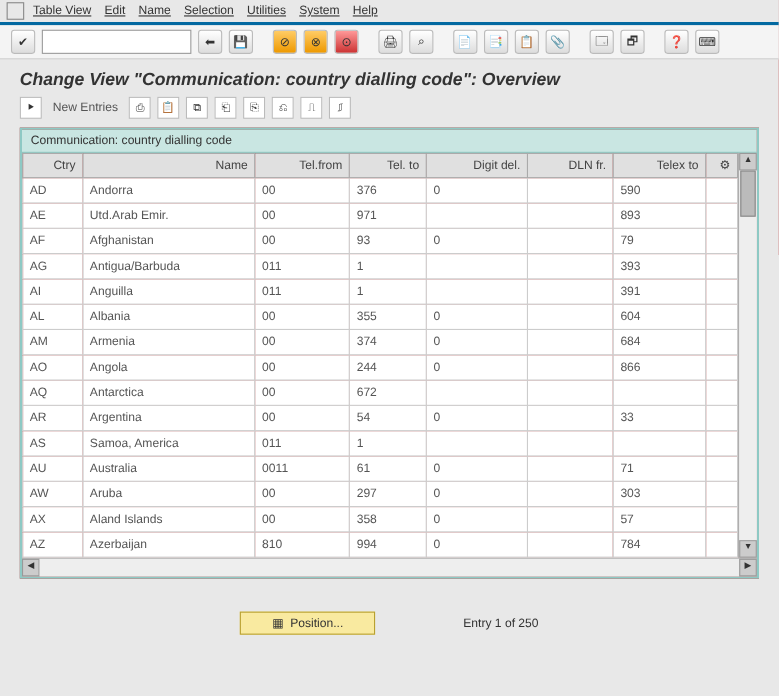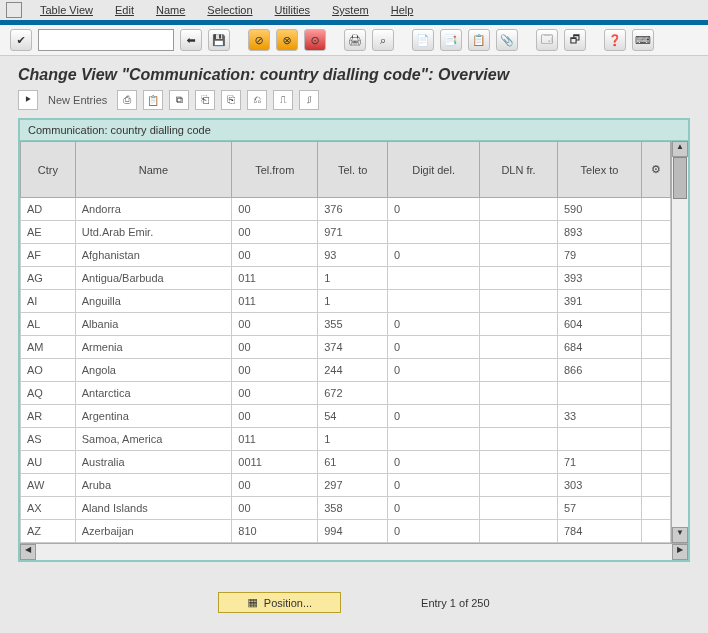--- a/index.html
+++ b/index.html
@@ -1,29 +1,29 @@
 <!DOCTYPE html>
 <html><head>
 <meta charset="utf-8">
 <style>
   body{margin:0;font:11px Arial,sans-serif;background:#e8e8e8;color:#333;overflow:hidden;width:708px;height:633px}
-  .menubar{background:#e8e8e8;border-bottom:5px solid #0369a1;padding:2px 6px;display:flex;gap:14px;align-items:center}
+  .menubar{background:#e8e8e8;border-bottom:3px solid #0369a1;padding:2px 6px;display:flex;gap:4px;align-items:center}
   .menubar .mi{cursor:pointer;padding:2px 4px;text-decoration:underline}
   .toolbar{background:#f4f4f4;padding:4px 10px;display:flex;gap:6px;align-items:center;border-bottom:1px solid #ccc}
   .tb-btn{width:20px;height:20px;border:1px solid #bbb;border-radius:3px;background:linear-gradient(#fff,#ddd);display:inline-flex;align-items:center;justify-content:center;font-size:11px;cursor:pointer}
   .tb-sep{width:6px}
   .title{font:italic bold 16px Arial;padding:10px 18px 4px;color:#333}
   .appbar{padding:2px 18px 8px;display:flex;gap:6px;align-items:center}
   .appbar .ab{width:18px;height:18px;border:1px solid #bbb;background:#fff;display:inline-flex;align-items:center;justify-content:center;font-size:10px;cursor:pointer}
   .appbar .txtbtn{border:none;background:none;color:#555;cursor:pointer;padding:2px 4px;font:11px Arial}
   .frame{margin:0 18px;border:2px solid #8ec9c4;background:#b91c1c}
   .frame-title{background:#c9e6e2;padding:4px 8px;font-weight:normal;border-bottom:1px solid #8ec9c4}
   .grid-wrap{display:flex}
   .grid{flex:1;border-collapse:collapse;width:100%}
-  .grid th{background:#e0e0e0;border:1px solid #aaa;padding:21px 6px;text-align:center;font-weight:normal;color:#444}
+  .grid th{background:#e0e0e0;border:1px solid #aaa;padding:4px 6px;text-align:right;font-weight:normal;color:#444}
   .grid td{border:1px solid #ccc;padding:2px 6px;height:18px;background:#fff;color:#444}
   .grid td.inp{background:#fff;color:#555}
   .vscroll{width:16px;background:#e0e0e0;border-left:1px solid #aaa;display:flex;flex-direction:column}
   .vscroll .arr{height:14px;background:#ccc;border:1px solid #999;text-align:center;font-size:8px;cursor:pointer}
   .vscroll .track{flex:1;background:#eee;position:relative}
   .vscroll .thumb{position:absolute;top:0;left:1px;right:1px;height:40px;background:#bbb;border:1px solid #888}
   .hscroll{height:16px;background:#e0e0e0;border-top:1px solid #aaa;display:flex}
   .hscroll .arr{width:14px;background:#ccc;border:1px solid #999;text-align:center;font-size:8px;cursor:pointer}
   .hscroll .track{flex:1;background:#eee}
   .footer{display:flex;justify-content:center;gap:80px;align-items:center;padding:30px 0}

